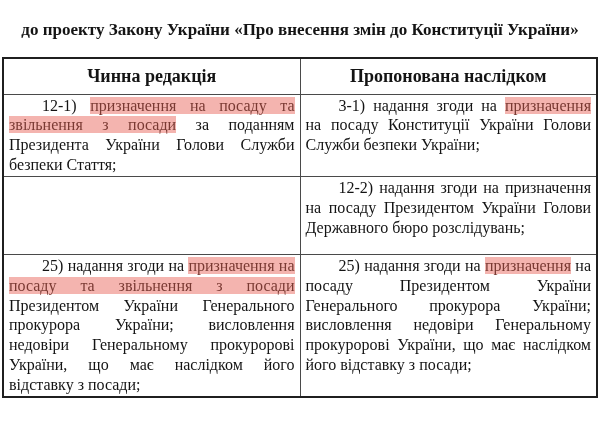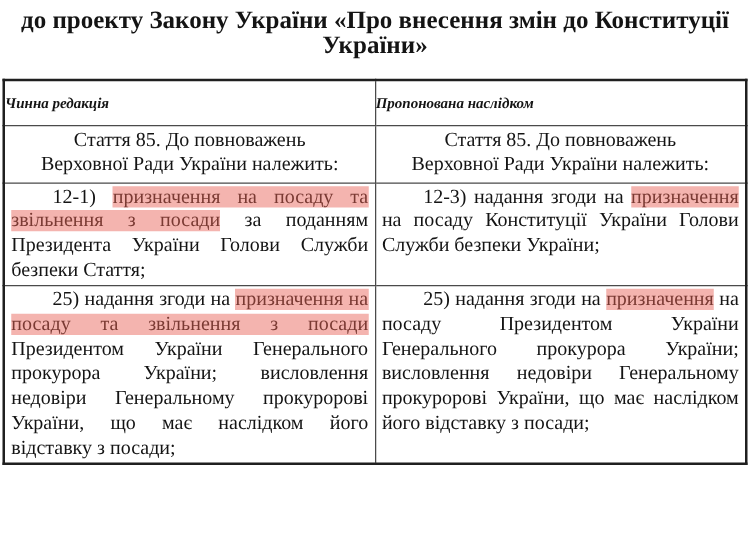--- a/index.html
+++ b/index.html
@@ -15,35 +15,35 @@
     font-family:"Liberation Serif","DejaVu Serif",serif;
     color:var(--ink);
     -webkit-font-smoothing:antialiased;
   }
   .doc{width:600px;height:447px;overflow:hidden;padding-top:6px;}
   h1.title{
     font-size:17px;line-height:20px;font-weight:bold;text-align:center;
     letter-spacing:.2px;
   }
   h2.subtitle{
-    font-size:20px;line-height:20px;font-weight:bold;text-align:center;
-    margin-top:0;margin-bottom:17px;
+    font-size:17px;line-height:20px;font-weight:bold;text-align:center;
+    margin-top:14px;margin-bottom:17px;
   }
   table.cmp{
     width:596px;margin:0 auto;border-collapse:collapse;table-layout:fixed;
     border:2px solid var(--border-outer);
   }
   table.cmp th,table.cmp td{
     border:1px solid var(--border-inner);
     font-size:16px;
     vertical-align:top;
   }
   table.cmp th{
-    font-weight:bold;text-align:left;vertical-align:middle;
-    height:36px;font-size:12px;font-style:italic;
+    font-weight:bold;text-align:center;vertical-align:middle;
+    height:36px;font-size:18px;
   }
   td.cell{
     padding:1px 5px 2px 5px;
     line-height:19.7px;
     text-align:justify;
     text-indent:33px;
   }
   td.center{
     text-align:center;text-indent:0;vertical-align:middle;
     white-space:pre-line;
@@ -66,29 +66,27 @@
   <h2 class="subtitle">до проекту Закону України «Про внесення змін до Конституції України»</h2>
 
   <table class="cmp">
     <thead>
       <tr>
         <th>Чинна редакція</th>
         <th>Пропонована наслідком</th>
       </tr>
     </thead>
     <tbody>
-      <tr class="r-intro">
-        <td class="cell center"><span>Стаття 85. До повноважень
-Верховної Ради України належить:</span></td>
-        <td class="cell center"><span>Стаття 85. До повноважень
-Верховної Ради України належить:</span></td>
-      </tr>
       <tr class="r-12-1">
         <td class="cell"><span>12-1) </span><span class="hl">призначення на посаду та звільнення з посади</span><span> за поданням Президента України Голови Служби безпеки Стаття;</span></td>
-        <td class="cell"><span>12-3) надання згоди на </span><span class="hl">призначення</span><span> на посаду Конституції України Голови Служби безпеки України;</span></td>
+        <td class="cell"><span>3-1) надання згоди на </span><span class="hl">призначення</span><span> на посаду Конституції України Голови Служби безпеки України;</span></td>
+      </tr>
+      <tr class="r-12-2">
+        <td class="cell"></td>
+        <td class="cell"><span>12-2) надання згоди на призначення на посаду Президентом України Голови Державного бюро розслідувань;</span></td>
       </tr>
       <tr class="r-25">
         <td class="cell"><span>25) надання згоди на </span><span class="hl">призначення на посаду та звільнення з посади</span><span> Президентом України Генерального прокурора України; висловлення недовіри Генеральному прокуророві України, що має наслідком його відставку з посади;</span></td>
         <td class="cell"><span>25) надання згоди на </span><span class="hl">призначення</span><span> на посаду Президентом України Генерального прокурора України; висловлення недовіри Генеральному прокуророві України, що має наслідком його відставку з посади;</span></td>
       </tr>
     </tbody>
   </table>
 
 </main>
 

